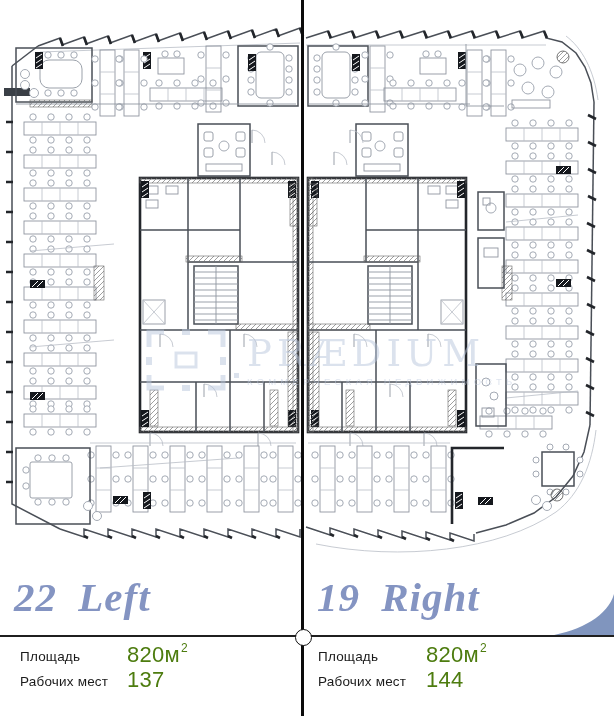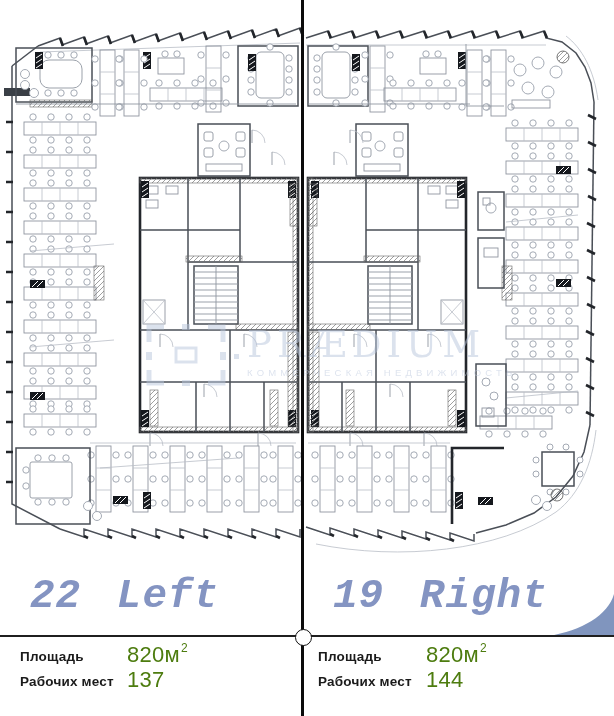--- a/index.html
+++ b/index.html
@@ -17,33 +17,33 @@
 
   
   .divider{left:301px;top:0;width:3px;height:716px;background:#0b0b0b;z-index:5;}
   .node{left:295px;top:629px;width:15px;height:15px;border:1.6px solid #111;
         border-radius:50%;background:#fff;z-index:7;}
   .rule{top:635px;height:2px;background:#1f1f1f;z-index:4;}
   .rule.l{left:0;width:296px;}
   .rule.r{left:310px;width:304px;}
 
   
-  .unit-title{top:573px;font-family:Liberation Mono, monospace;font-style:italic;
+  .unit-title{top:573px;font-family:Liberation Serif, serif;font-style:italic;
       font-weight:700;font-size:41px;letter-spacing:1px;word-spacing:10px;
-      color:#8494c2;white-space:nowrap;z-index:3;margin-left:16px;}
+      color:#8494c2;white-space:nowrap;z-index:3;}
   .unit-title.l{left:14px;} .unit-title.r{left:317px;}
 
   
-  .stat-label{font-size:13.5px;color:#1b1b1b;letter-spacing:.2px;white-space:nowrap;font-weight:bold;}
+  .stat-label{font-size:13.5px;color:#1b1b1b;letter-spacing:.2px;white-space:nowrap;}
   .stat-value{font-size:22px;color:#4d7c0f;letter-spacing:.3px;white-space:nowrap;}
   .stat-value sup{font-size:12px;position:relative;top:-2px;left:1px;}
 
   
   .wm{left:146px;top:324px;width:360px;height:72px;opacity:.5;z-index:2;
-      display:flex;align-items:flex-start;pointer-events:none;}
+      display:flex;align-items:center;pointer-events:none;}
   .wm-logo{width:80px;height:62px;flex:0 0 auto;}
   .wm-sep{width:5px;height:5px;background:#b9c6dd;margin:30px 8px 0 8px;flex:0 0 auto;}
   .wm-text{padding-top:2px;}
   .wm-brand{font-family:"DejaVu Serif",serif;font-size:37px;line-height:38px;
       letter-spacing:5px;color:#b9c6dd;white-space:nowrap;}
   .wm-tag{font-size:9.5px;letter-spacing:4.2px;color:#bdc9de;margin-top:3px;white-space:nowrap;}
 
   .swoosh{left:548px;top:594px;z-index:3;}
 </style>
 </head>

